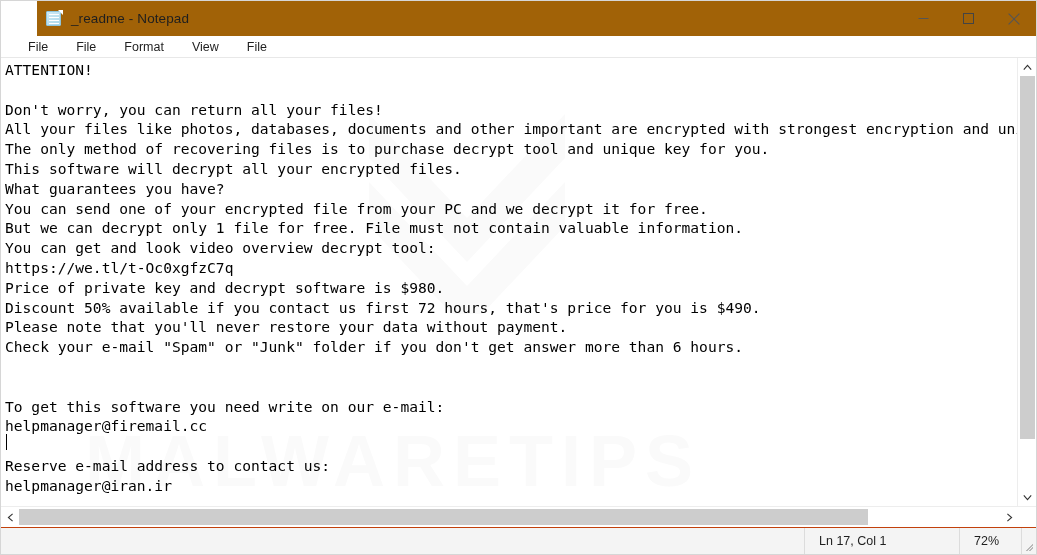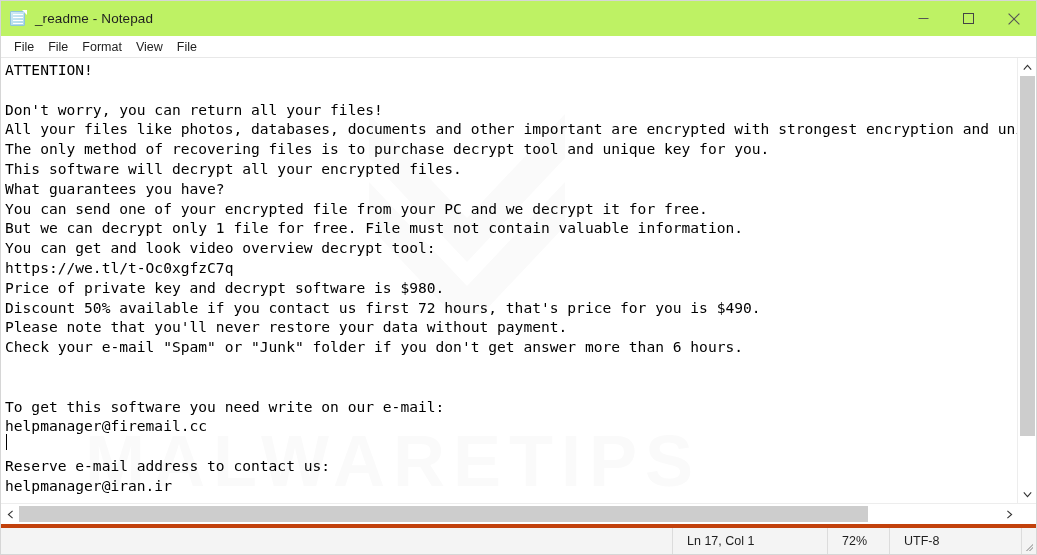--- a/index.html
+++ b/index.html
@@ -23,25 +23,26 @@
     border: 1px solid #d6d6d6;
     box-sizing: border-box;
     display: flex;
     flex-direction: column;
   }
 
   
   #titlebar {
     height: 35px;
     flex: 0 0 35px;
-    background: #bef264;
+    background: #a16207;
     display: flex;
     align-items: center;
     position: relative;
     user-select: none;
+    margin-left: 36px;
   }
   #app-icon {
     width: 18px;
     height: 18px;
     margin-left: 8px;
     margin-right: 8px;
     position: relative;
     flex: 0 0 18px;
   }
   #app-icon .pad {
@@ -100,20 +101,21 @@
     padding-left: 6px;
     user-select: none;
     border-bottom: 1px solid #e8e8e8;
   }
   .menu-item {
     font-size: 12.5px;
     color: #1f1f1f;
     padding: 0 7px;
     line-height: 20px;
     cursor: default;
+    margin-left: 14px;
   }
 
   
   #editor-wrap {
     position: relative;
     flex: 1 1 auto;
     display: flex;
     min-height: 0;
   }
   #editor {
@@ -243,21 +245,21 @@
     flex: 0 0 18px;
     height: 20px;
     background: #ffffff;
   }
 
   
   #statusbar {
     height: 26px;
     flex: 0 0 26px;
     background: #f4f4f4;
-    border-top: 4px solid #c2410c;
+    border-top: 1px solid #c2410c;
     display: flex;
     align-items: stretch;
     justify-content: flex-start;
     user-select: none;
     font-size: 12.5px;
     color: #1f1f1f;
   }
   #status-spacer { flex: 1 1 auto; }
   .status-cell {
     display: flex;
@@ -392,17 +394,16 @@
           <polyline points="1.4,0.8 5.6,4.5 1.4,8.2" fill="none" stroke="#333" stroke-width="1.1"></polyline>
         </svg>
     </div>
     <div id="hscroll-corner"></div>
   </div>
 
   <div id="statusbar">
     <div id="status-spacer"></div>
     <div class="status-cell" id="status-ln">Ln 17, Col 1</div>
     <div class="status-cell" id="status-zoom">72%</div>
-    <div class="status-cell" id="status-enc">UTF-8</div>
     <div class="status-cell" id="status-grip"></div>
   </div>
 
 </div>
 
 </body></html>

